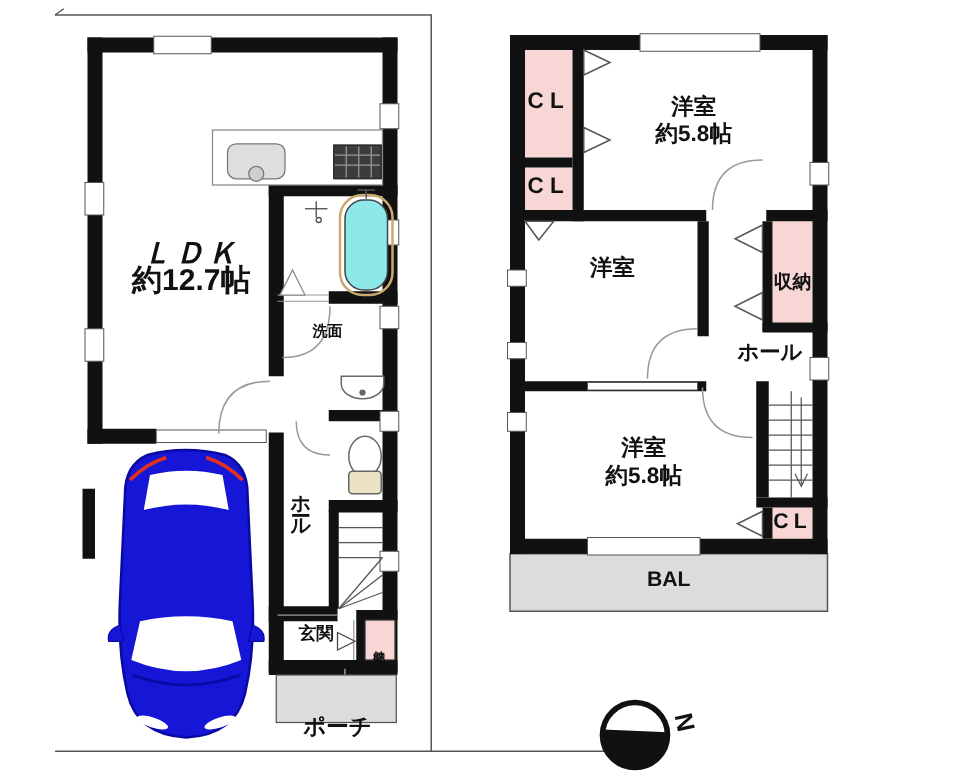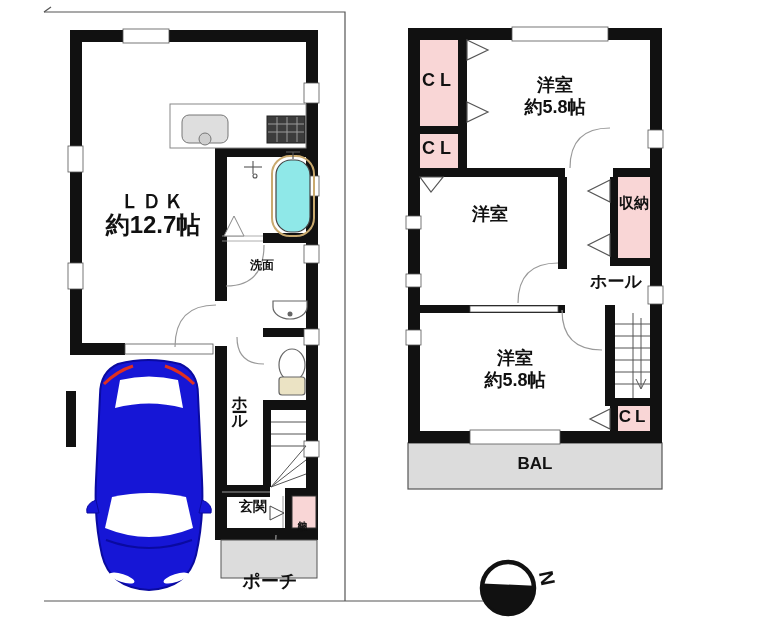--- a/index.html
+++ b/index.html
@@ -207,34 +207,34 @@
         <path d="M 562 310 Q 562 350 602 350"></path>
       </g>
     </g>
 
     <g>
       <circle cx="508" cy="588" r="26" fill="#fff" stroke="#111" stroke-width="4.5"></circle>
       <polygon fill="#111" points="482.4,583.5 483.6,596.9 491.3,607.9 503.5,613.6 516.9,612.4 527.9,604.7 533.6,592.5 533.9,585.7"></polygon>
     </g>
   </svg>
 
-  <div class="lbl" style="left:88px;top:190px;width:130px;font-size:20px;letter-spacing:2px;">ＬＤＫ</div>
+  <div class="lbl" style="left:88px;top:190px;width:130px;font-size:24px;letter-spacing:2px;font-style:italic;">ＬＤＫ</div>
   <div class="lbl" style="left:88px;top:212px;width:130px;font-size:24px;">約12.7帖</div>
   <div class="lbl" style="left:228px;top:259px;width:68px;font-size:12px;">洗面</div>
   <div class="lbl vert" style="left:231px;top:366px;height:74px;font-size:16px;">ホール</div>
   <div class="lbl" style="left:222px;top:499px;width:62px;font-size:14px;">玄関</div>
   <div class="lbl vert" style="left:297px;top:499px;height:28px;font-size:9.5px;">収納</div>
   <div class="lbl" style="left:228px;top:572px;width:84px;font-size:18px;">ポーチ</div>
 
   <div class="lbl" style="left:418px;top:71px;width:42px;font-size:18px;letter-spacing:5px;">CL</div>
   <div class="lbl" style="left:418px;top:139px;width:42px;font-size:18px;letter-spacing:5px;">CL</div>
   <div class="lbl" style="left:503px;top:76px;width:104px;font-size:18px;">洋室</div>
   <div class="lbl" style="left:503px;top:98px;width:104px;font-size:18px;">約5.8帖</div>
   <div class="lbl" style="left:438px;top:205px;width:104px;font-size:18px;">洋室</div>
-  <div class="lbl" style="left:616px;top:195px;width:36px;font-size:15px;">収納</div>
+  <div class="lbl" style="left:616px;top:218px;width:36px;font-size:15px;">収納</div>
   <div class="lbl" style="left:578px;top:273px;width:76px;font-size:17px;">ホール</div>
   <div class="lbl" style="left:463px;top:349px;width:104px;font-size:18px;">洋室</div>
   <div class="lbl" style="left:463px;top:371px;width:104px;font-size:18px;">約5.8帖</div>
   <div class="lbl" style="left:614px;top:408px;width:40px;font-size:17px;letter-spacing:4px;">CL</div>
   <div class="lbl" style="left:493px;top:455px;width:84px;font-size:17px;">BAL</div>
 
   <div class="lbl" style="left:537px;top:567px;width:20px;font-size:20px;transform:rotate(78deg);">N</div>
 
 </div>
 

